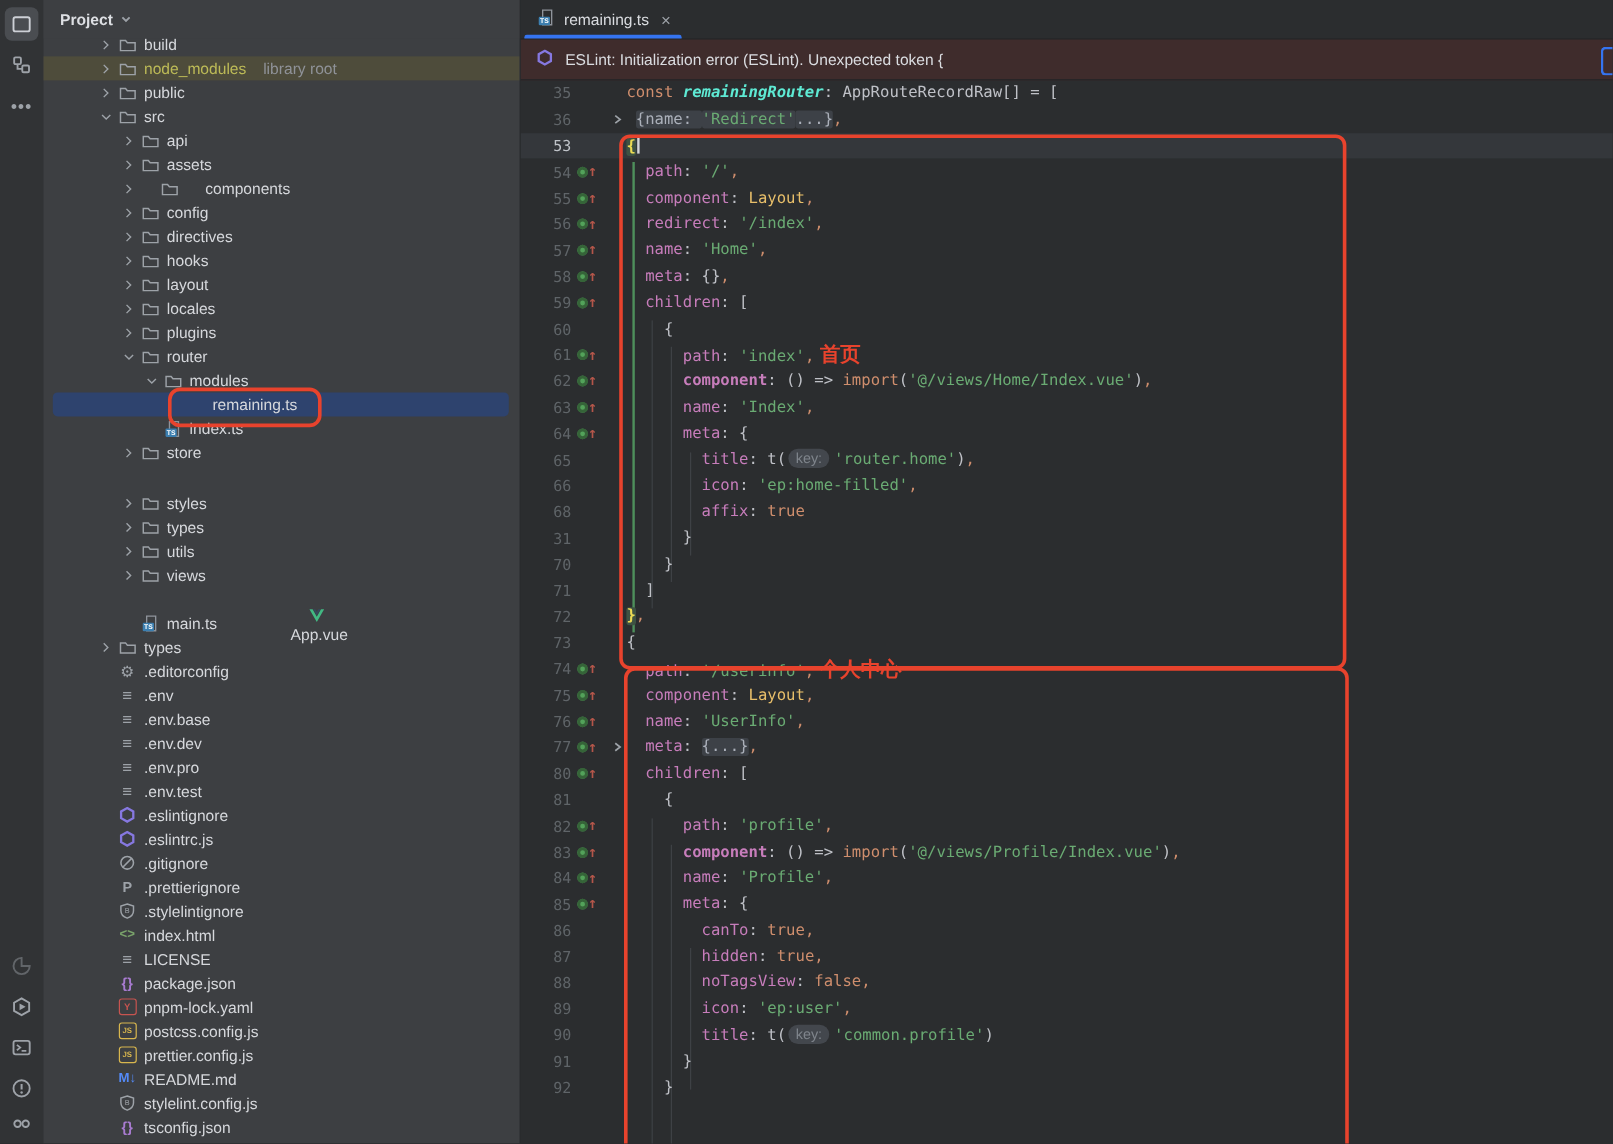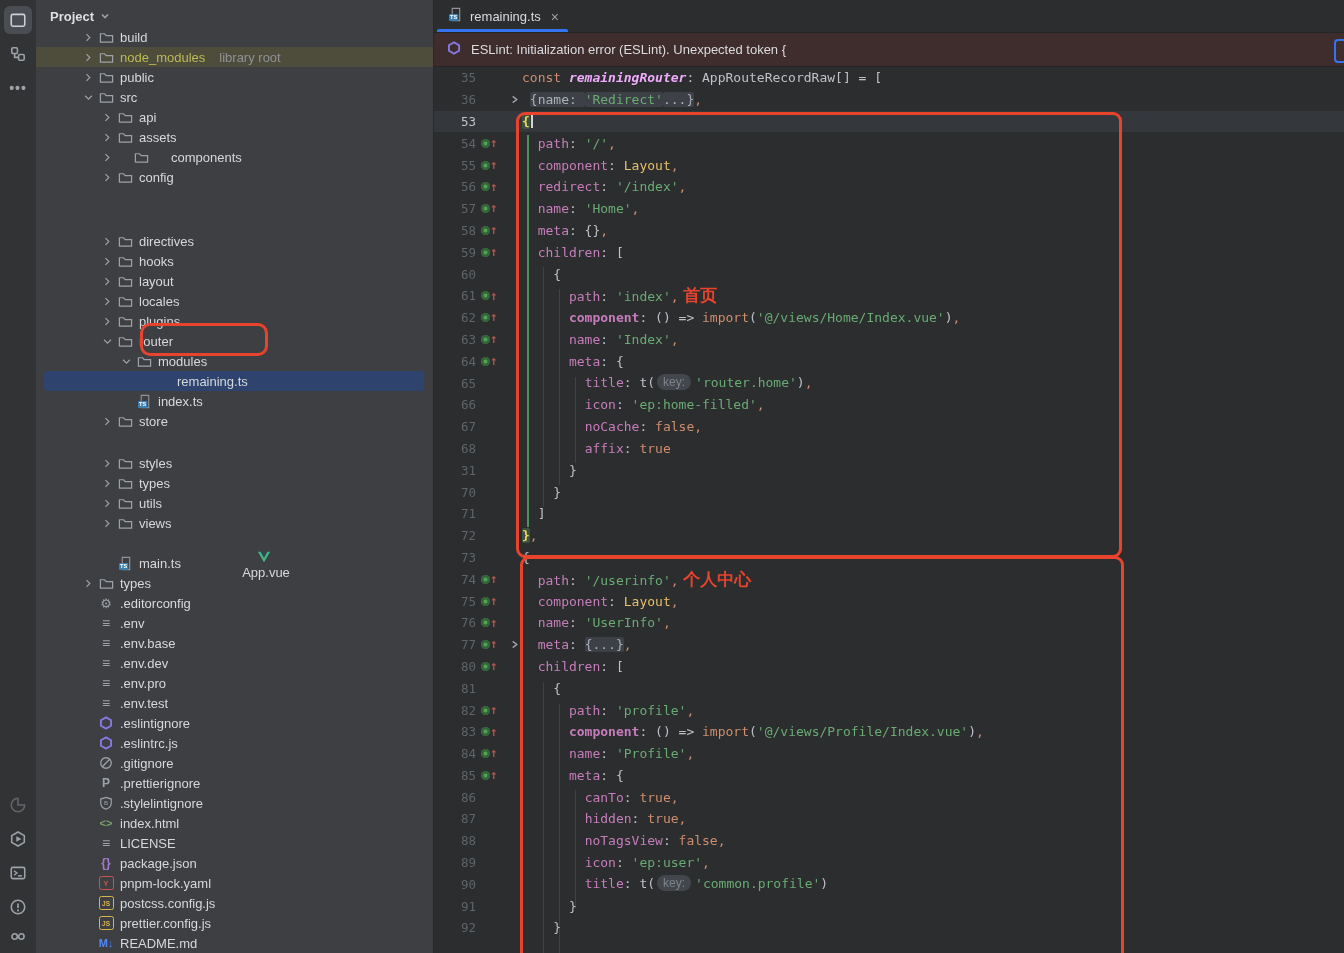--- a/index.html
+++ b/index.html
@@ -58,21 +58,21 @@
   .ct{white-space:pre;position:relative;z-index:2;}
   .gdot{width:9px;height:9px;border-radius:50%;background:#53A25A;box-shadow:inset 0 0 0 2.5px rgba(30,50,30,.55);flex:none;}
   .garrow{color:#B4564A;font-weight:700;font-size:12.5px;line-height:1;margin-left:0px;}
 
   .seg-d{color:#BFC1C7;}
   .seg-k{color:#CF8E6D;}
   .seg-p{color:#C77DBB;}
   .seg-pb{color:#C77DBB;font-weight:700;}
   .seg-s{color:#6AAB73;}
   .seg-y{color:#E8BF6A;}
-  .seg-v{color:#f0abfc;font-weight:700;font-style:italic;}
+  .seg-v{color:#5eead4;font-weight:700;font-style:italic;}
   .seg-f{color:#ABB0BA;background:#3D4147;border-radius:2px;}
   .seg-fs{color:#6AAB73;background:#3D4147;border-radius:2px;}
   .seg-bh{color:#ECDB54;font-weight:700;background:#3E5243;border-radius:2px;}
   .seg-h{display:inline-block;background:#43474D;color:#83888FF0;font:12px "Liberation Sans",sans-serif;
     border-radius:8px;padding:1px 6px;margin:0 4px 0 2px;transform:translateY(-1px);}
   .seg-red{color:#E8432D;font:700 17px "Liberation Sans","DejaVu Sans",sans-serif;}
   .caret{display:inline-block;width:2px;height:15px;background:#D3D5DA;vertical-align:-2px;margin-left:1px;}
 
   .guide{position:absolute;width:1px;background:#3E4145;z-index:1;}
   .guide.green{width:2px;background:#4E8F5B;}
@@ -236,21 +236,21 @@
               <polyline points="5,3 10,8 5,13" stroke="#9DA2A8" stroke-width="1.7"></polyline>
             </svg>
           </span>
           <span class="ficon">
             <svg width="15" height="15" viewBox="0 0 16 16" fill="none">
               <path d="M1.5 4 H6 L7.6 6 H14.5 V13 H1.5 Z" stroke="#9DA2A8" stroke-width="1.3"></path>
             </svg>
           </span>
           <span class="lbl">config</span>
         </div>
-        <div class="trow" style="padding-left: 63px; margin-top: 44px;">
+        <div class="trow" style="padding-left: 63px;">
           <span class="chev">
             <svg width="11" height="11" viewBox="0 0 16 16" fill="none">
               <polyline points="5,3 10,8 5,13" stroke="#9DA2A8" stroke-width="1.7"></polyline>
             </svg>
           </span>
           <span class="ficon">
             <svg width="15" height="15" viewBox="0 0 16 16" fill="none">
               <path d="M1.5 4 H6 L7.6 6 H14.5 V13 H1.5 Z" stroke="#9DA2A8" stroke-width="1.3"></path>
             </svg>
           </span>
@@ -784,26 +784,20 @@
           <span class="gf"></span>
           <span class="ct"><span class="seg-d">        </span><span class="seg-p">title</span><span class="seg-d">: t(</span><span class="seg-h">key:</span><span class="seg-s">'router.home'</span><span class="seg-d">)</span><span class="seg-k">,</span></span>
         </div>
         <div class="cline">
           <span class="ln">66</span>
           <span class="gi"></span>
           <span class="gf"></span>
           <span class="ct"><span class="seg-d">        </span><span class="seg-p">icon</span><span class="seg-d">: </span><span class="seg-s">'ep:home-filled'</span><span class="seg-k">,</span></span>
         </div>
         <div class="cline">
-          <span class="ln">67</span>
-          <span class="gi"></span>
-          <span class="gf"></span>
-          <span class="ct"><span class="seg-d">        </span><span class="seg-p">noCache</span><span class="seg-d">: </span><span class="seg-k">false</span><span class="seg-k">,</span></span>
-        </div>
-        <div class="cline">
           <span class="ln">68</span>
           <span class="gi"></span>
           <span class="gf"></span>
           <span class="ct"><span class="seg-d">        </span><span class="seg-p">affix</span><span class="seg-d">: </span><span class="seg-k">true</span></span>
         </div>
         <div class="cline">
           <span class="ln">31</span>
           <span class="gi"></span>
           <span class="gf"></span>
           <span class="ct"><span class="seg-d">      }</span></span>

